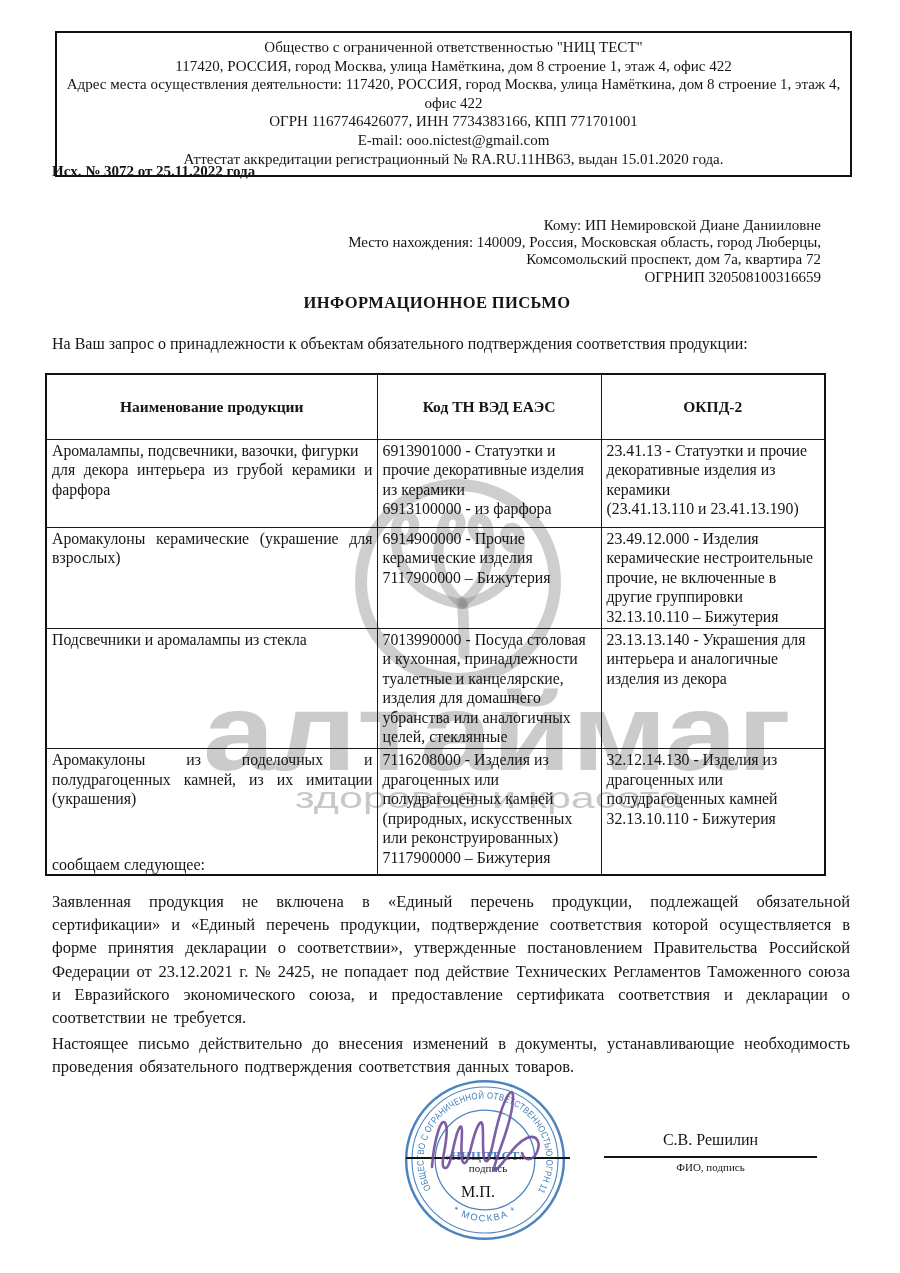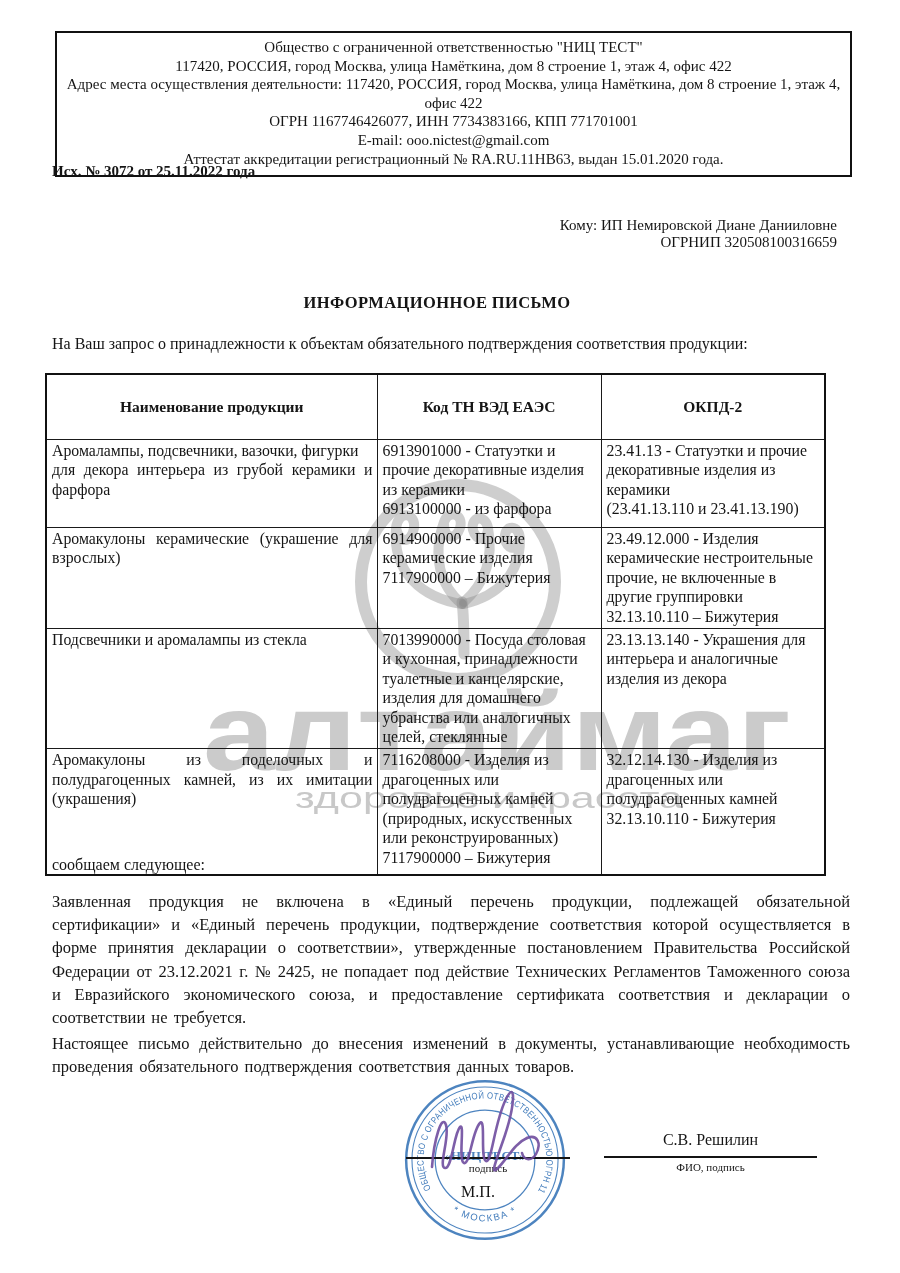--- a/index.html
+++ b/index.html
@@ -8,21 +8,21 @@
     font-family:"Liberation Serif","DejaVu Serif",serif;color:#151515;
   }
   .abs{position:absolute;}
   
   .letterhead{
     left:55px;top:31px;width:797px;box-sizing:border-box;
     border:2px solid #111;padding:5px 8px 7px 8px;
     text-align:center;font-size:15px;line-height:18.6px;z-index:2;
   }
   .ref{left:52px;top:163px;font-weight:bold;font-size:15px;z-index:2;}
-  .recipient{left:282px;top:217px;width:555px;text-align:right;font-size:15px;line-height:17.2px;z-index:2;}
+  .recipient{left:266px;top:217px;width:555px;text-align:right;font-size:15px;line-height:17.2px;z-index:2;}
   .doc-title{left:0;top:293px;width:874px;text-align:center;font-weight:bold;font-size:16.5px;letter-spacing:.4px;z-index:2;}
   .intro{left:52px;top:335px;width:820px;font-size:16px;z-index:2;}
   
   table.products{
     position:absolute;left:45px;top:373px;width:779px;border-collapse:collapse;z-index:2;
     table-layout:fixed;
   }
   table.products th,table.products td{border:1.6px solid #1a1a1a;}
   table.products{border:2px solid #111;}
   table.products th{
@@ -88,20 +88,21 @@
     <div>Адрес места осуществления деятельности: 117420, РОССИЯ, город Москва, улица Намёткина, дом 8 строение 1, этаж 4, офис 422</div>
     <div>ОГРН 1167746426077, ИНН 7734383166, КПП 771701001</div>
     <div>E-mail: ooo.nictest@gmail.com</div>
     <div>Аттестат аккредитации регистрационный № RA.RU.11НВ63, выдан 15.01.2020 года.</div>
   </div>
 
   <div class="abs ref">Исх. № 3072 от 25.11.2022 года</div>
 
   <div class="abs recipient">
     <div>Кому: ИП Немировской Диане Данииловне</div>
+    <div>Место нахождения: 140009, Россия, Московская область, город Люберцы, Комсомольский проспект, дом 7а, квартира 72</div>
     <div>ОГРНИП 320508100316659</div>
   </div>
 
   <div class="abs doc-title">ИНФОРМАЦИОННОЕ ПИСЬМО</div>
 
   <div class="abs intro">На Ваш запрос о принадлежности к объектам обязательного подтверждения соответствия продукции:</div>
 
   <table class="products">
     <colgroup>
         <col style="width:331px">

